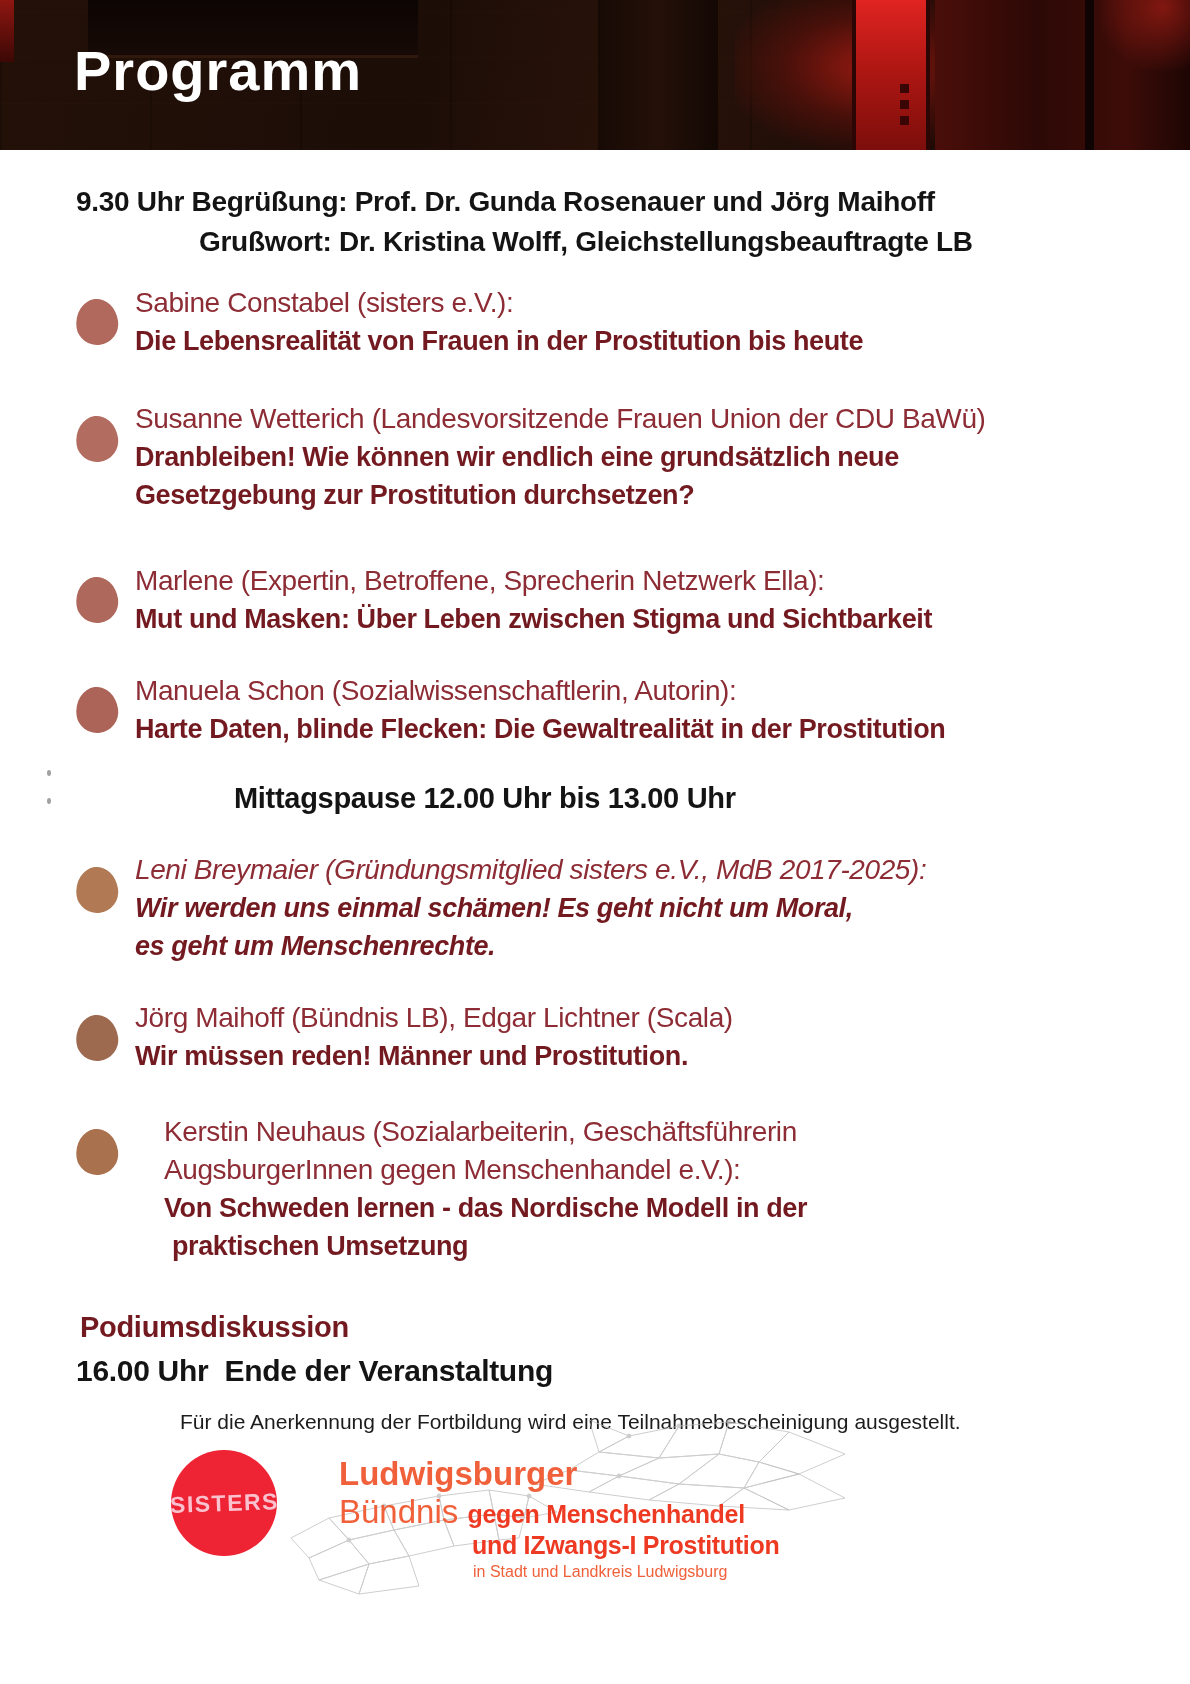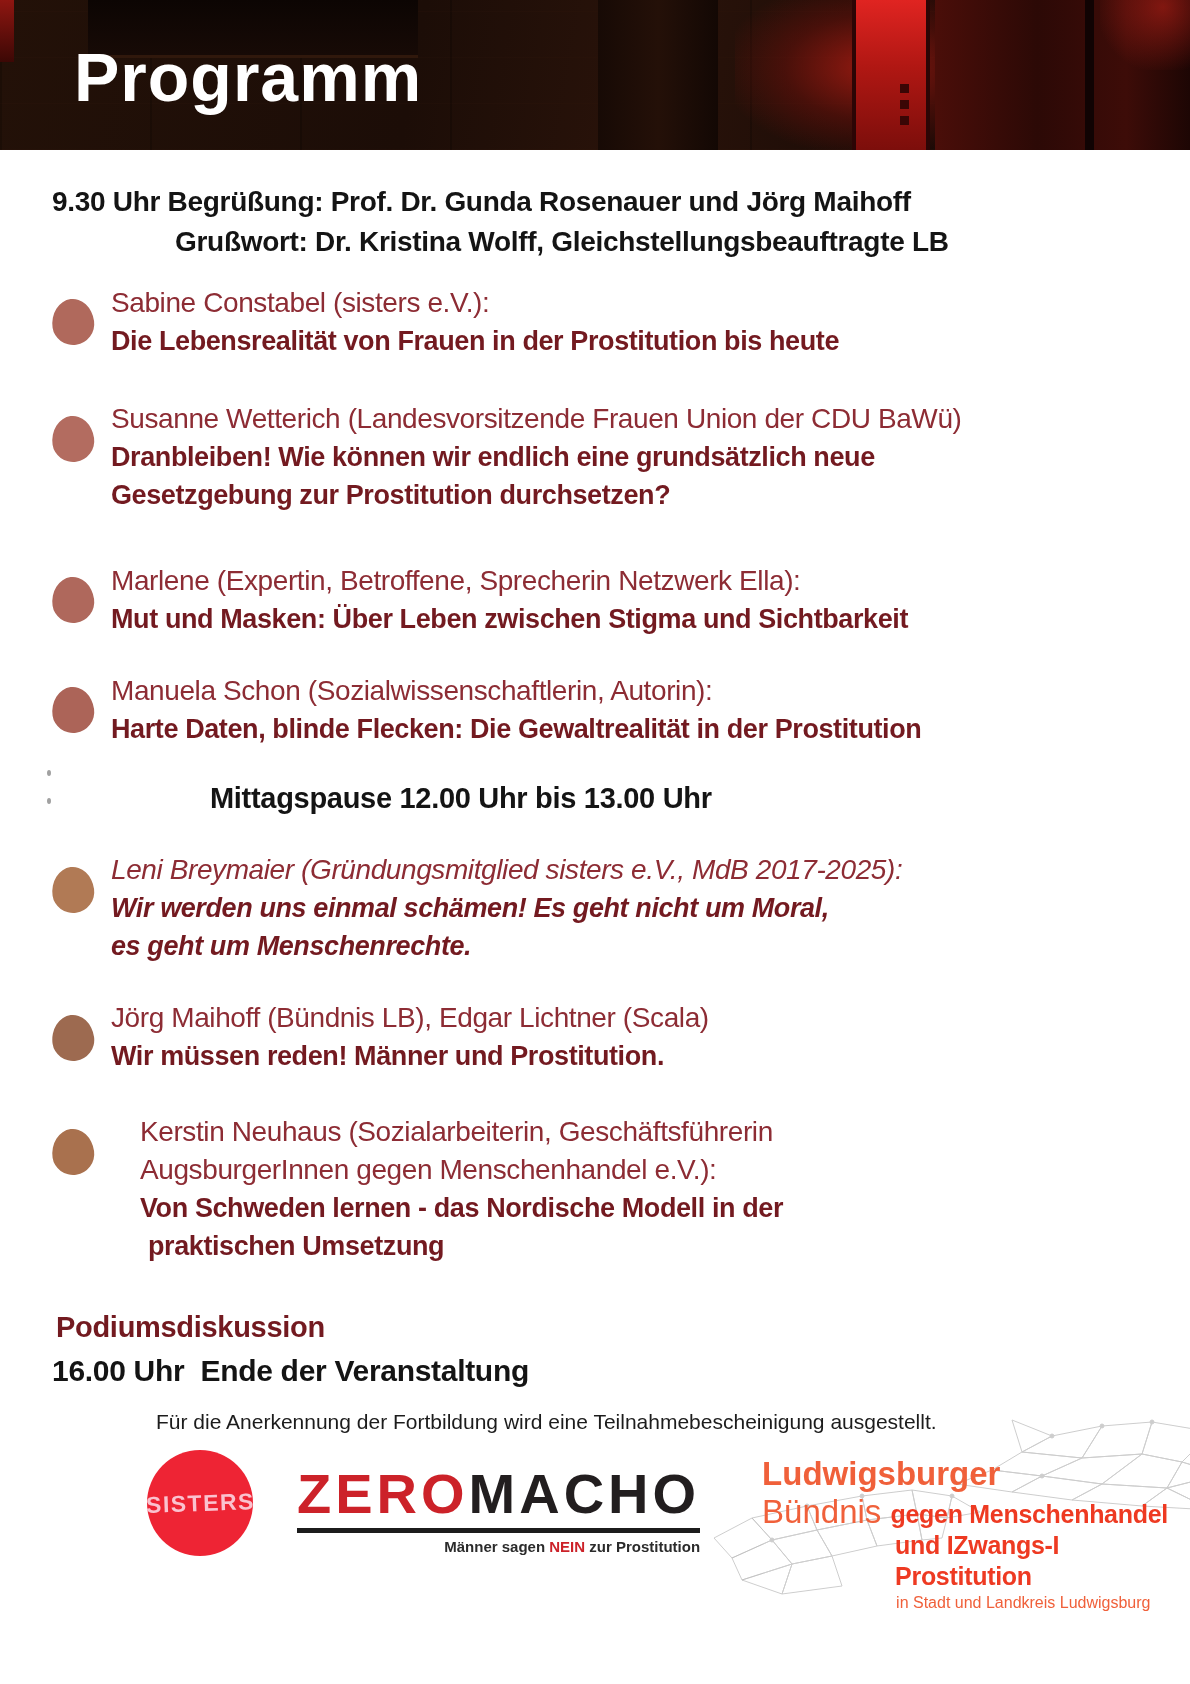--- a/index.html
+++ b/index.html
@@ -24,25 +24,25 @@
       background:radial-gradient(ellipse at 55% 45%, rgba(190,30,20,.75) 0%, rgba(120,18,12,.45) 45%, rgba(60,8,6,0) 78%); }
   .hero .door { position:absolute; left:852px; top:0; width:78px; height:150px;
       background:linear-gradient(180deg,#e02421 0%,#b01713 45%,#7c0e0b 100%);
       border-left:4px solid #2c0505; border-right:4px solid #2c0505; }
   .hero .door .hw { position:absolute; left:44px; width:9px; height:9px; background:#3a0605; }
   .hero .rightwall { position:absolute; left:935px; top:0; width:255px; height:150px;
       background:linear-gradient(90deg,#4a0e09 0%,#2c0906 40%,#3d0c08 75%,#1d0604 100%); }
   .hero .rightframe { position:absolute; left:1085px; top:0; width:9px; height:150px; background:#100303; }
   .hero .rightglow { position:absolute; left:1100px; top:0; width:90px; height:70px;
       background:radial-gradient(ellipse at 70% 10%, rgba(200,35,25,.55), rgba(60,8,6,0) 75%); }
-  .hero h1 { position:absolute; left:74px; top:38px; color:#ffffff; font-size:68px; font-weight:800;
+  .hero h1 { position:absolute; left:74px; top:38px; color:#ffffff; font-size:56px; font-weight:800;
       letter-spacing:1px; z-index:5; }
 
   
-  .content { position:relative; padding:0 30px 0 52px; color:var(--text-black); }
+  .content { position:relative; padding:0 30px 0 76px; color:var(--text-black); }
   .line { white-space:pre; }
 
   .intro { margin-top:32px; font-size:28px; font-weight:700; line-height:40px; letter-spacing:-0.3px; color:var(--text-black); }
   .intro .l2 { padding-left:123px; }
 
   .session { display:flex; padding-left:0; }
   .bullet { flex:0 0 auto; width:42px; height:46px; margin-right:17px;
             border-radius:52% 48% 50% 50% / 56% 54% 46% 44%; transform:rotate(-8deg); }
   .b-center { align-self:center; }
   .b-top { align-self:flex-start; margin-top:16px; }
@@ -182,24 +182,20 @@
     <div class="line podium">Podiumsdiskussion</div>
     <div class="line ending">16.00 Uhr  Ende der Veranstaltung</div>
     <div class="line note">Für die Anerkennung der Fortbildung wird eine Teilnahmebescheinigung ausgestellt.</div>
 
     <div class="logos">
 
       <div class="sisters" style="background: rgb(238, 36, 52);">
         <span>SISTERS</span>
       </div>
 
-      <div class="zeromacho">
-        <div class="zm-word"><span class="zm-zero">ZERO</span><span class="zm-macho">MACHO</span></div>
-        <div class="zm-tag"><span>Männer sagen </span><span class="nein">NEIN</span><span> zur Prostitution</span></div>
-      </div>
 
       <div class="buendnis">
         <svg width="560" height="180" viewBox="0 0 560 180">
           <g stroke="#bdbdbd" stroke-width="1" fill="none" opacity="0.75">
             <path d="M300,2 L340,18 L310,34 Z M340,18 L390,8 L370,40 L310,34 Z M390,8 L440,4 L430,36 L370,40 Z M440,4 L500,14 L470,44 L430,36 Z M500,14 L556,36 L510,56 L470,44 Z M310,34 L280,52 L330,58 L370,40 Z M370,40 L330,58 L390,66 L430,36 Z M430,36 L390,66 L455,70 L470,44 Z M470,44 L455,70 L510,56 Z M280,52 L245,66 L300,74 L330,58 Z M330,58 L300,74 L360,82 L390,66 Z M390,66 L360,82 L430,88 L455,70 Z M510,56 L556,80 L500,92 L455,70 Z M455,70 L430,88 L500,92 Z"></path>
             <path d="M2,120 L40,100 L60,122 L20,140 Z M40,100 L95,88 L105,112 L60,122 Z M95,88 L150,78 L155,102 L105,112 Z M150,78 L200,72 L205,96 L155,102 Z M200,72 L240,78 L235,100 L205,96 Z M240,78 L268,94 L235,100 Z M20,140 L60,122 L80,146 L30,162 Z M60,122 L105,112 L120,138 L80,146 Z M105,112 L155,102 L165,128 L120,138 Z M155,102 L205,96 L210,122 L165,128 Z M205,96 L235,100 L230,120 L210,122 Z M30,162 L80,146 L70,176 Z M80,146 L120,138 L130,168 L70,176 Z"></path>
             <circle cx="340" cy="18" r="2" fill="#bdbdbd"></circle>
               <circle cx="390" cy="8" r="2" fill="#bdbdbd"></circle>
             <circle cx="440" cy="4" r="2" fill="#bdbdbd"></circle>
               <circle cx="330" cy="58" r="2" fill="#bdbdbd"></circle>

